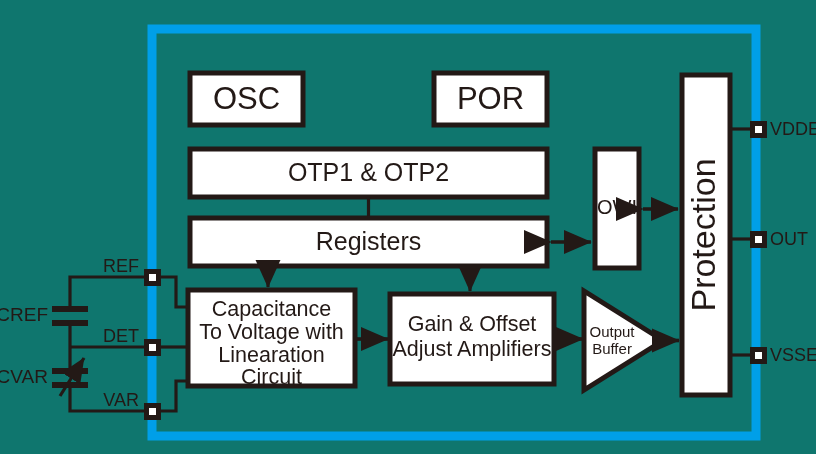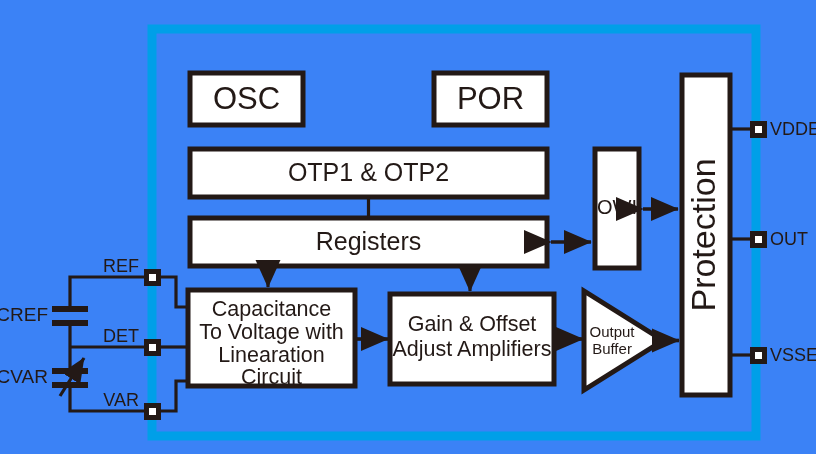--- a/index.html
+++ b/index.html
@@ -1,17 +1,17 @@
 <!DOCTYPE html>
 <html><head>
 <meta charset="utf-8">
 <style>
   html,body{margin:0;padding:0;background:#ffffff;}
   body{width:816px;height:454px;font-family:"Liberation Sans",sans-serif;}
-  #stage{position:relative;width:816px;height:454px;overflow:hidden;background:#3b82f6;}
+  #stage{position:relative;width:816px;height:454px;overflow:hidden;background:#0f766e;}
   svg#diagram{position:absolute;left:0;top:0;width:816px;height:454px;}
   .blk{fill:#ffffff;stroke:#231916;stroke-width:5;}
   .wire{stroke:#231916;stroke-width:3.2;fill:none;}
   .wire2{stroke:#231916;stroke-width:3.6;fill:none;}
   .plate{stroke:#231916;stroke-width:6;fill:none;stroke-linecap:butt;}
   .tri{fill:#ffffff;stroke:#231916;stroke-width:5;stroke-linejoin:miter;}
   .pinsq{fill:#231916;}
   .pinin{fill:#ffffff;}
   .blue{stroke:#009fe8;stroke-width:9;fill:none;}
   text{fill:#231916;font-family:"Liberation Sans",sans-serif;dominant-baseline:middle;}

